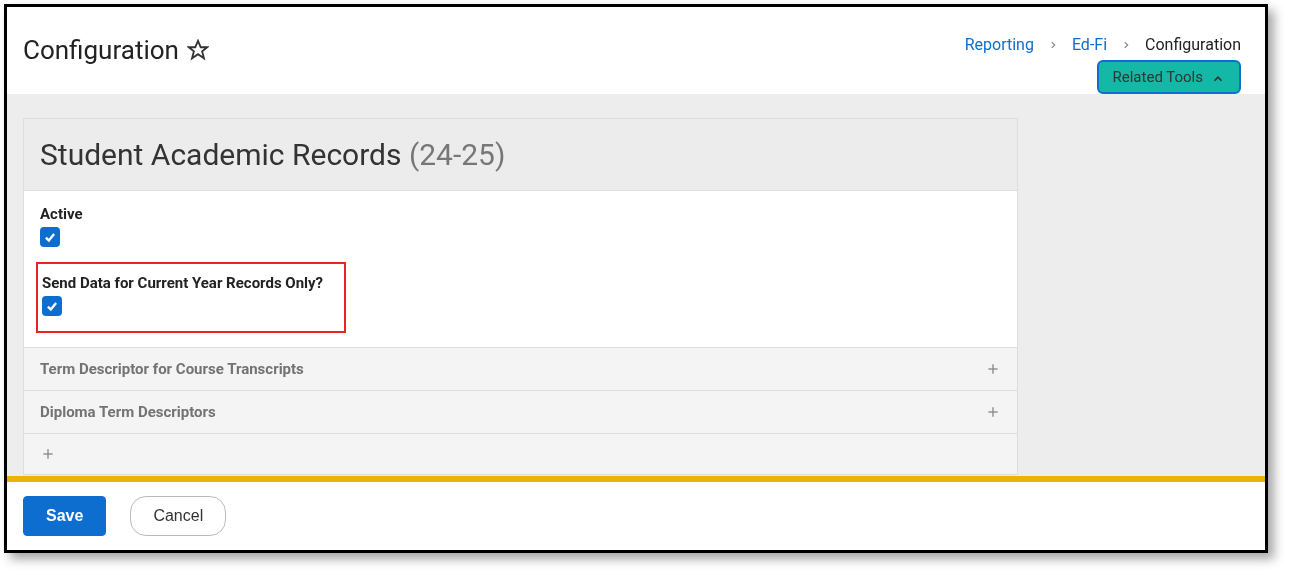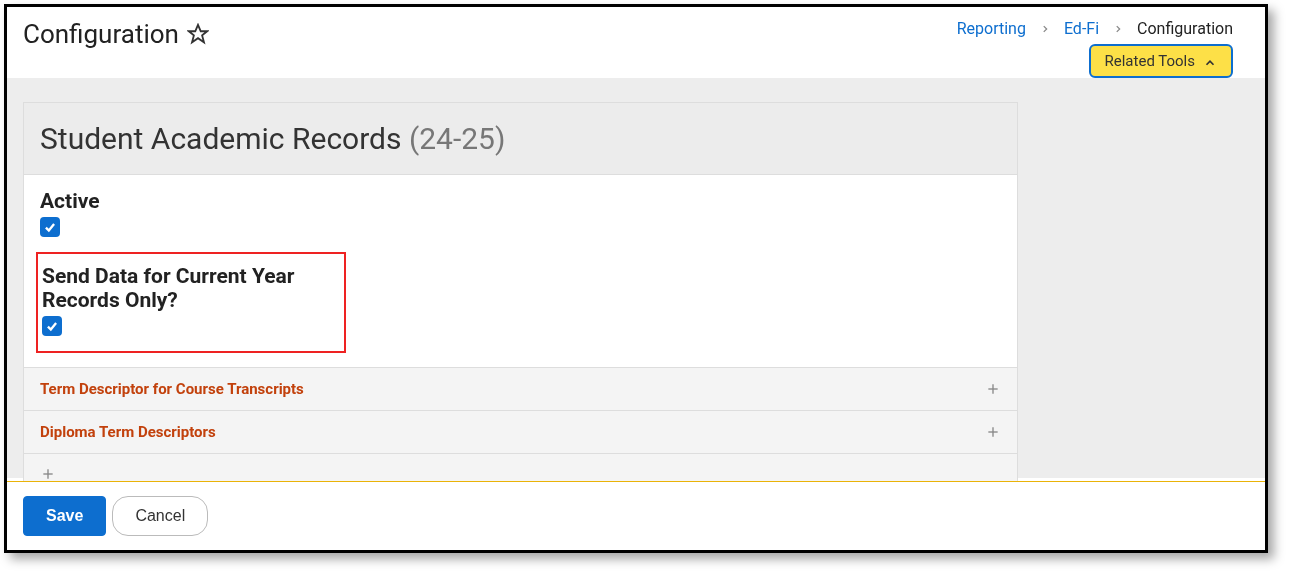--- a/index.html
+++ b/index.html
@@ -17,40 +17,41 @@
       height: 549px;
       margin: 4px;
       position: relative;
       background: #fff;
       box-shadow: 6px 6px 10px rgba(0,0,0,0.35);
     }
     .header {
       display: flex;
       align-items: flex-start;
       justify-content: space-between;
-      padding: 12px 32px 0 16px;
-      background: #fff;
+      padding: 12px 24px 0 16px;
+      background: #fff;
+      margin-top: 16px;
     }
     .title-area { display: flex; align-items: center; gap: 8px; }
     .page-title { font-size: 26px; font-weight: 400; color: #222; }
     .star-icon { width: 22px; height: 22px; display: inline-flex; align-items: center; justify-content: center; }
     .right-area { display: flex; flex-direction: column; align-items: flex-end; gap: 6px; }
     .breadcrumb { font-size: 16px; display: flex; align-items: center; gap: 14px; }
     .breadcrumb .link { color: #0d6ecf; cursor: pointer; }
     .breadcrumb .sep { color: #888; }
     .breadcrumb .current { color: #222; }
     .related-tools {
       border: 2px solid #0d6ecf;
       border-radius: 6px;
       padding: 6px 14px;
       font-size: 15px;
       display: inline-flex;
       align-items: flex-end;
       gap: 8px;
-      background: #fde047;
+      background: #14b8a6;
       cursor: pointer;
     }
     .chevron-up { width: 14px; height: 14px; display:inline-flex; }
     .content-area {
       background: #ededed;
       padding: 24px 16px 40px 16px;
       height: 400px;
     }
     .panel {
       width: 995px;
@@ -61,21 +62,21 @@
       background: #ececec;
       border-bottom: 1px solid #ddd;
       padding: 18px 16px;
       font-size: 30px;
       font-weight: 400;
       color: #333;
     }
     .panel-header .year { color: #777; }
     .panel-body { padding: 0; }
     .field-block { padding: 14px 16px 10px 16px; }
-    .field-label { font-size: 21px; font-weight: 700; color: #222; margin-bottom: 4px; display:block; }
+    .field-label { font-size: 15px; font-weight: 700; color: #222; margin-bottom: 4px; display:block; }
     .checkbox {
       width: 20px; height: 20px;
       background: #0d6ecf;
       border-radius: 4px;
       display: inline-flex;
       align-items: center; justify-content: center;
       cursor: pointer;
     }
     .checkbox svg { width: 14px; height: 14px; }
     .highlight-box {
@@ -87,33 +88,33 @@
     .highlight-box .field-label { margin-bottom: 4px; }
     .expand-row {
       background: #f4f4f4;
       border-top: 1px solid #ddd;
       padding: 12px 16px;
       display: flex;
       align-items: center;
       justify-content: space-between;
       font-size: 15px;
       font-weight: 700;
-      color: #c2410c;
+      color: #737373;
       cursor: pointer;
     }
     .expand-row:first-of-type { border-top: 1px solid #ddd; }
     .plus-icon { width: 16px; height: 16px; color: #888; display:inline-flex; }
     .footer {
       position: absolute;
       bottom: 0; left: 0; right: 0;
       background: #fff;
-      border-top: 1px solid #eab308;
+      border-top: 6px solid #eab308;
       padding: 14px 16px;
       display: flex;
-      gap: 6px;
+      gap: 24px;
     }
     .btn {
       font-size: 16px;
       padding: 10px 22px;
       border-radius: 4px;
       cursor: pointer;
       border: 1px solid transparent;
     }
     .btn-primary { background: #0d6ecf; color: #fff; border-color: #0d6ecf; font-weight: 600; }
     .btn-secondary { background: #fff; color: #333; border-color: #bbb; border-radius: 16px; }

